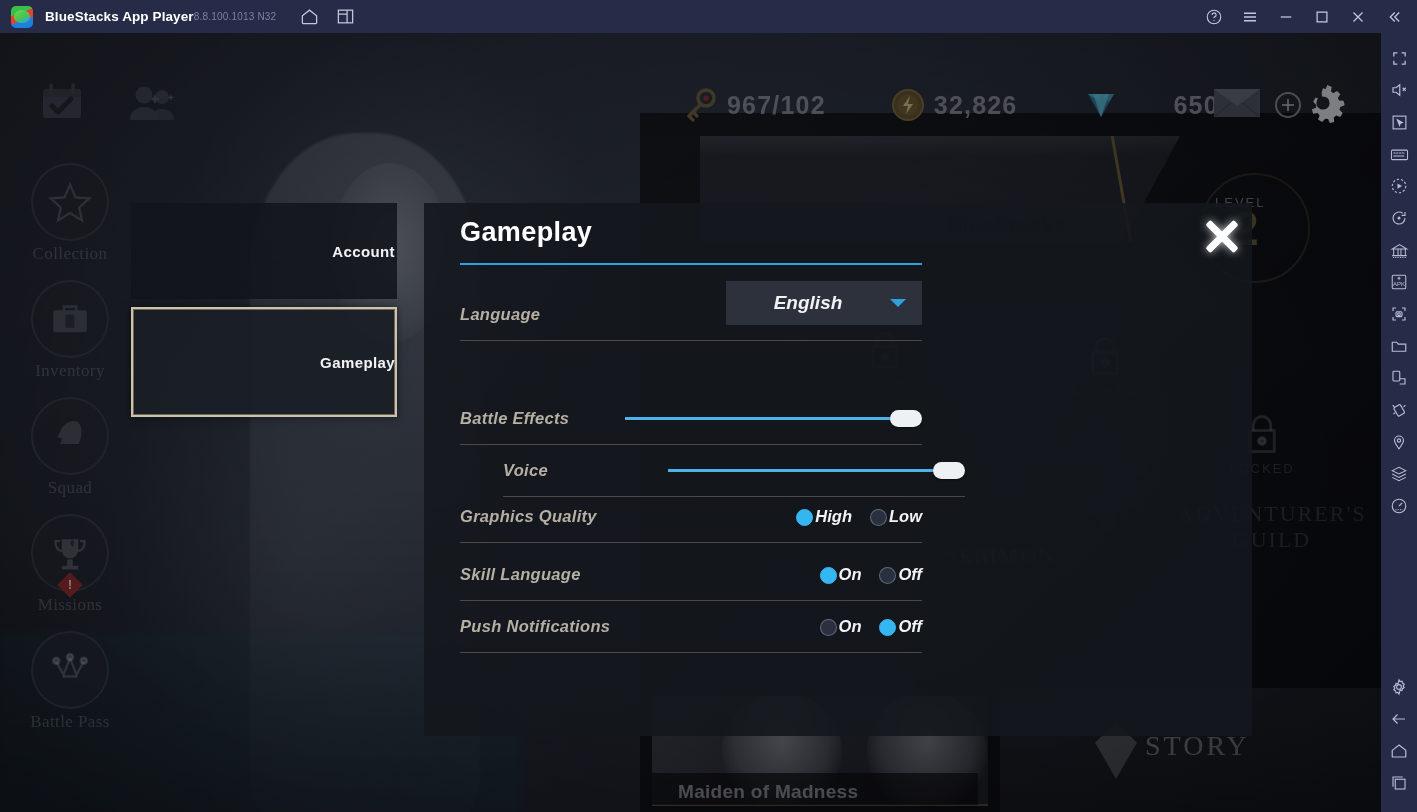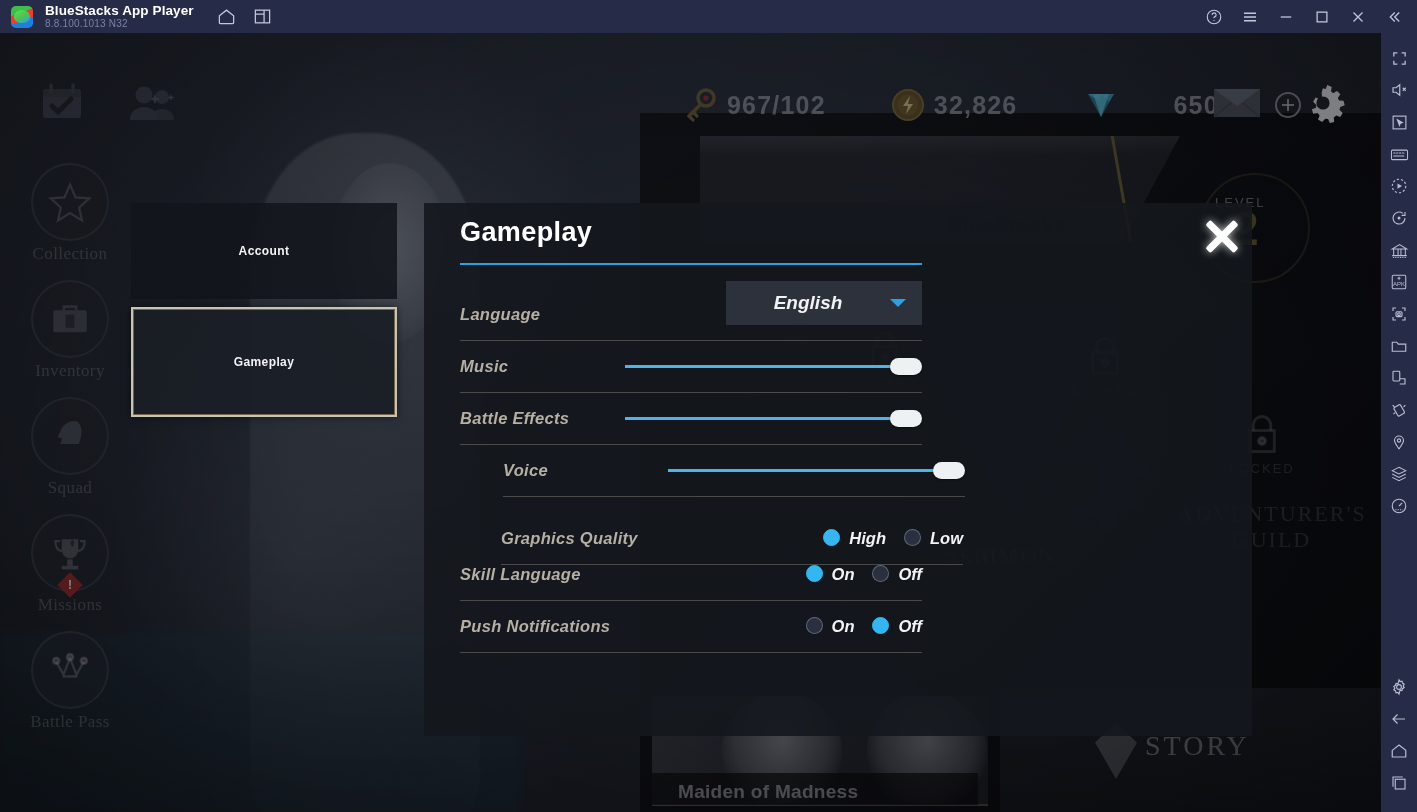--- a/index.html
+++ b/index.html
@@ -24,21 +24,21 @@
     width: 22px; height: 22px; margin-left: 11px; margin-right: 12px;
     border-radius: 5px; position: relative; overflow: hidden;
     background: linear-gradient(160deg,#3bbf4a 0%,#3bbf4a 34%,#e8412f 34%,#e8412f 62%,#1f7fe0 62%);
     flex: 0 0 auto;
   }
   .bs-logo::after {
     content:""; position:absolute; left:3px; top:4px; width:16px; height:13px;
     border-radius: 50% 50% 45% 45%;
     background: linear-gradient(150deg,#6fdc5e 0%,#4fc84b 45%,#2aa3e0 100%);
   }
-  .title-texts { display: flex; flex-direction: column; justify-content: space-between; line-height: 1; }
+  .title-texts { display: flex; justify-content: space-between; line-height: 1; }
   .app-title { color: #ffffff; font-size: 13.5px; font-weight: bold; letter-spacing: .1px; }
   .app-version { color: #7b82a5; font-size: 10px; margin-top: 2px; letter-spacing: .2px; }
   .tb-icons { display: flex; align-items: center; margin-left: 22px; gap: 14px; }
   .tb-ico { width: 22px; height: 22px; display: flex; align-items: center; justify-content: center; cursor: pointer; }
   .tb-ico svg { display: block; }
   .tb-right { margin-left: auto; display: flex; align-items: center; gap: 14px; padding-right: 12px; }
 
   
   .game {
     position: absolute; top: 33px; left: 0;
@@ -187,23 +187,23 @@
     width: 18px; height: 18px; background: #8d2a2a; transform: rotate(45deg);
     display: flex; align-items: center; justify-content: center;
   }
   .gnav-alert span { transform: rotate(-45deg); color: #e7dede; font-size: 12px; font-weight: bold; }
 
   
   .settings-scrim { position: absolute; inset: 0; background: rgba(6,7,10,.42); z-index: 20; }
   .tabs-col { position: absolute; left: 131px; top: 170px; width: 266px; z-index: 22; }
   .tab-btn {
     width: 266px; height: 96px;
-    display: flex; align-items: center; justify-content: center;
+    display: flex; align-items: center; justify-content: flex-end;
     background: rgba(18,21,27,.88);
-    color: #f2f3f6; font-size: 12px; font-weight: bold; letter-spacing: .4px;
+    color: #f2f3f6; font-size: 15px; font-weight: bold; letter-spacing: .4px;
     cursor: pointer; margin-bottom: 8px;
     border: 2px solid transparent;
   }
   .tab-btn.active {
     background: rgba(26,30,38,.92);
     border: 2px solid #c9c3b4;
     box-shadow: 0 0 0 1px rgba(196,160,108,.55) inset, 0 0 8px rgba(0,0,0,.5);
     height: 110px;
   }
 
@@ -247,21 +247,21 @@
   }
 
   .slider { position: absolute; right: 0; width: 297px; height: 22px; display: flex; align-items: center; cursor: pointer; }
   .slider-track { position: absolute; left: 0; right: 14px; height: 3px; background: #4fb3ea; }
   .slider-knob {
     position: absolute; right: 0; width: 32px; height: 17px;
     border-radius: 9px; background: #eef1f4; box-shadow: 0 1px 2px rgba(0,0,0,.5);
   }
 
   .radio-group { display: flex; align-items: center; gap: 18px; }
-  .radio-opt { display: flex; align-items: flex-start; gap: 9px; cursor: pointer; }
+  .radio-opt { display: flex; align-items: flex-end; gap: 2px; cursor: pointer; }
   .radio-dot {
     width: 17px; height: 17px; border-radius: 50%;
     background: #2b3040; border: 1px solid rgba(120,128,146,.7);
   }
   .radio-opt.on .radio-dot { background: #35b6f0; border-color: #35b6f0; }
   .radio-lbl { color: #f2f3f6; font-size: 16.5px; font-weight: bold; }
 
   .close-x {
     position: absolute; left: 1198px; top: 179px; width: 48px; height: 48px;
     z-index: 30; cursor: pointer;
@@ -574,29 +574,20 @@
         <div class="srow" style="top:86px;">
           <div class="srow-label">Language</div>
           <div class="srow-right">
             <div class="dropdown">
               <div class="dd-value">English</div>
               <div class="dd-caret"></div>
             </div>
           </div>
         </div>
 
-        <div class="srow" style="top:138px;">
-          <div class="srow-label">Music</div>
-          <div class="srow-right">
-            <div class="slider">
-              <div class="slider-track"></div>
-              <div class="slider-knob"></div>
-            </div>
-          </div>
-        </div>
 
         <div class="srow" style="top:190px;">
           <div class="srow-label">Battle Effects</div>
           <div class="srow-right">
             <div class="slider">
               <div class="slider-track"></div>
               <div class="slider-knob"></div>
             </div>
           </div>
         </div>
@@ -604,21 +595,21 @@
         <div class="srow" style="top:242px;margin-left:43px;">
           <div class="srow-label">Voice</div>
           <div class="srow-right">
             <div class="slider">
               <div class="slider-track"></div>
               <div class="slider-knob"></div>
             </div>
           </div>
         </div>
 
-        <div class="srow" style="top:310px;margin-left:41px;">
+        <div class="srow" style="top:288px;">
           <div class="srow-label">Graphics Quality</div>
           <div class="srow-right">
             <div class="radio-group">
               <div class="radio-opt on">
                 <div class="radio-dot"></div>
                 <div class="radio-lbl">High</div>
               </div>
               <div class="radio-opt">
                 <div class="radio-dot"></div>
                 <div class="radio-lbl">Low</div>

